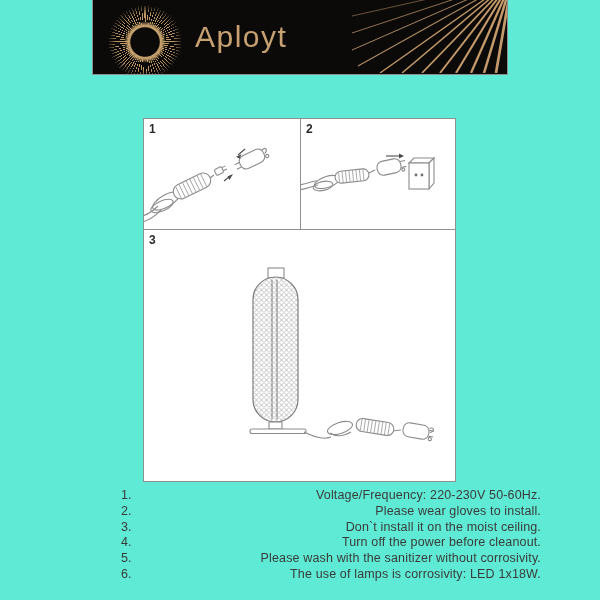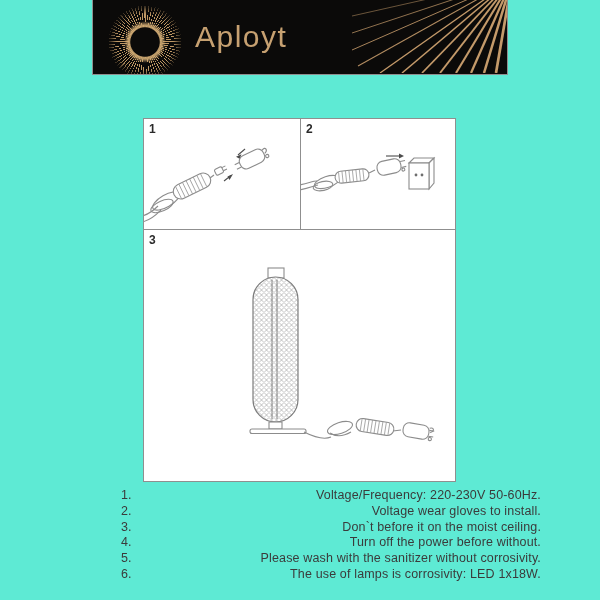--- a/index.html
+++ b/index.html
@@ -173,29 +173,29 @@
     </div>
   </div>
 
   <div class="instructions">
     <div class="instr-row">
       <span class="instr-num">1.</span>
       <span class="instr-text">Voltage/Frequency: 220-230V 50-60Hz.</span>
     </div>
     <div class="instr-row">
       <span class="instr-num">2.</span>
-      <span class="instr-text">Voltage wear gloves to install.</span>
+      <span class="instr-text">Please wear gloves to install.</span>
     </div>
     <div class="instr-row">
       <span class="instr-num">3.</span>
-      <span class="instr-text">Don`t before it on the moist ceiling.</span>
+      <span class="instr-text">Don`t install it on the moist ceiling.</span>
     </div>
     <div class="instr-row">
       <span class="instr-num">4.</span>
-      <span class="instr-text">Turn off the power before without.</span>
+      <span class="instr-text">Turn off the power before cleanout.</span>
     </div>
     <div class="instr-row">
       <span class="instr-num">5.</span>
       <span class="instr-text">Please wash with the sanitizer without corrosivity.</span>
     </div>
     <div class="instr-row">
       <span class="instr-num">6.</span>
       <span class="instr-text">The use of lamps is corrosivity: LED 1x18W.</span>
     </div>
   </div>

